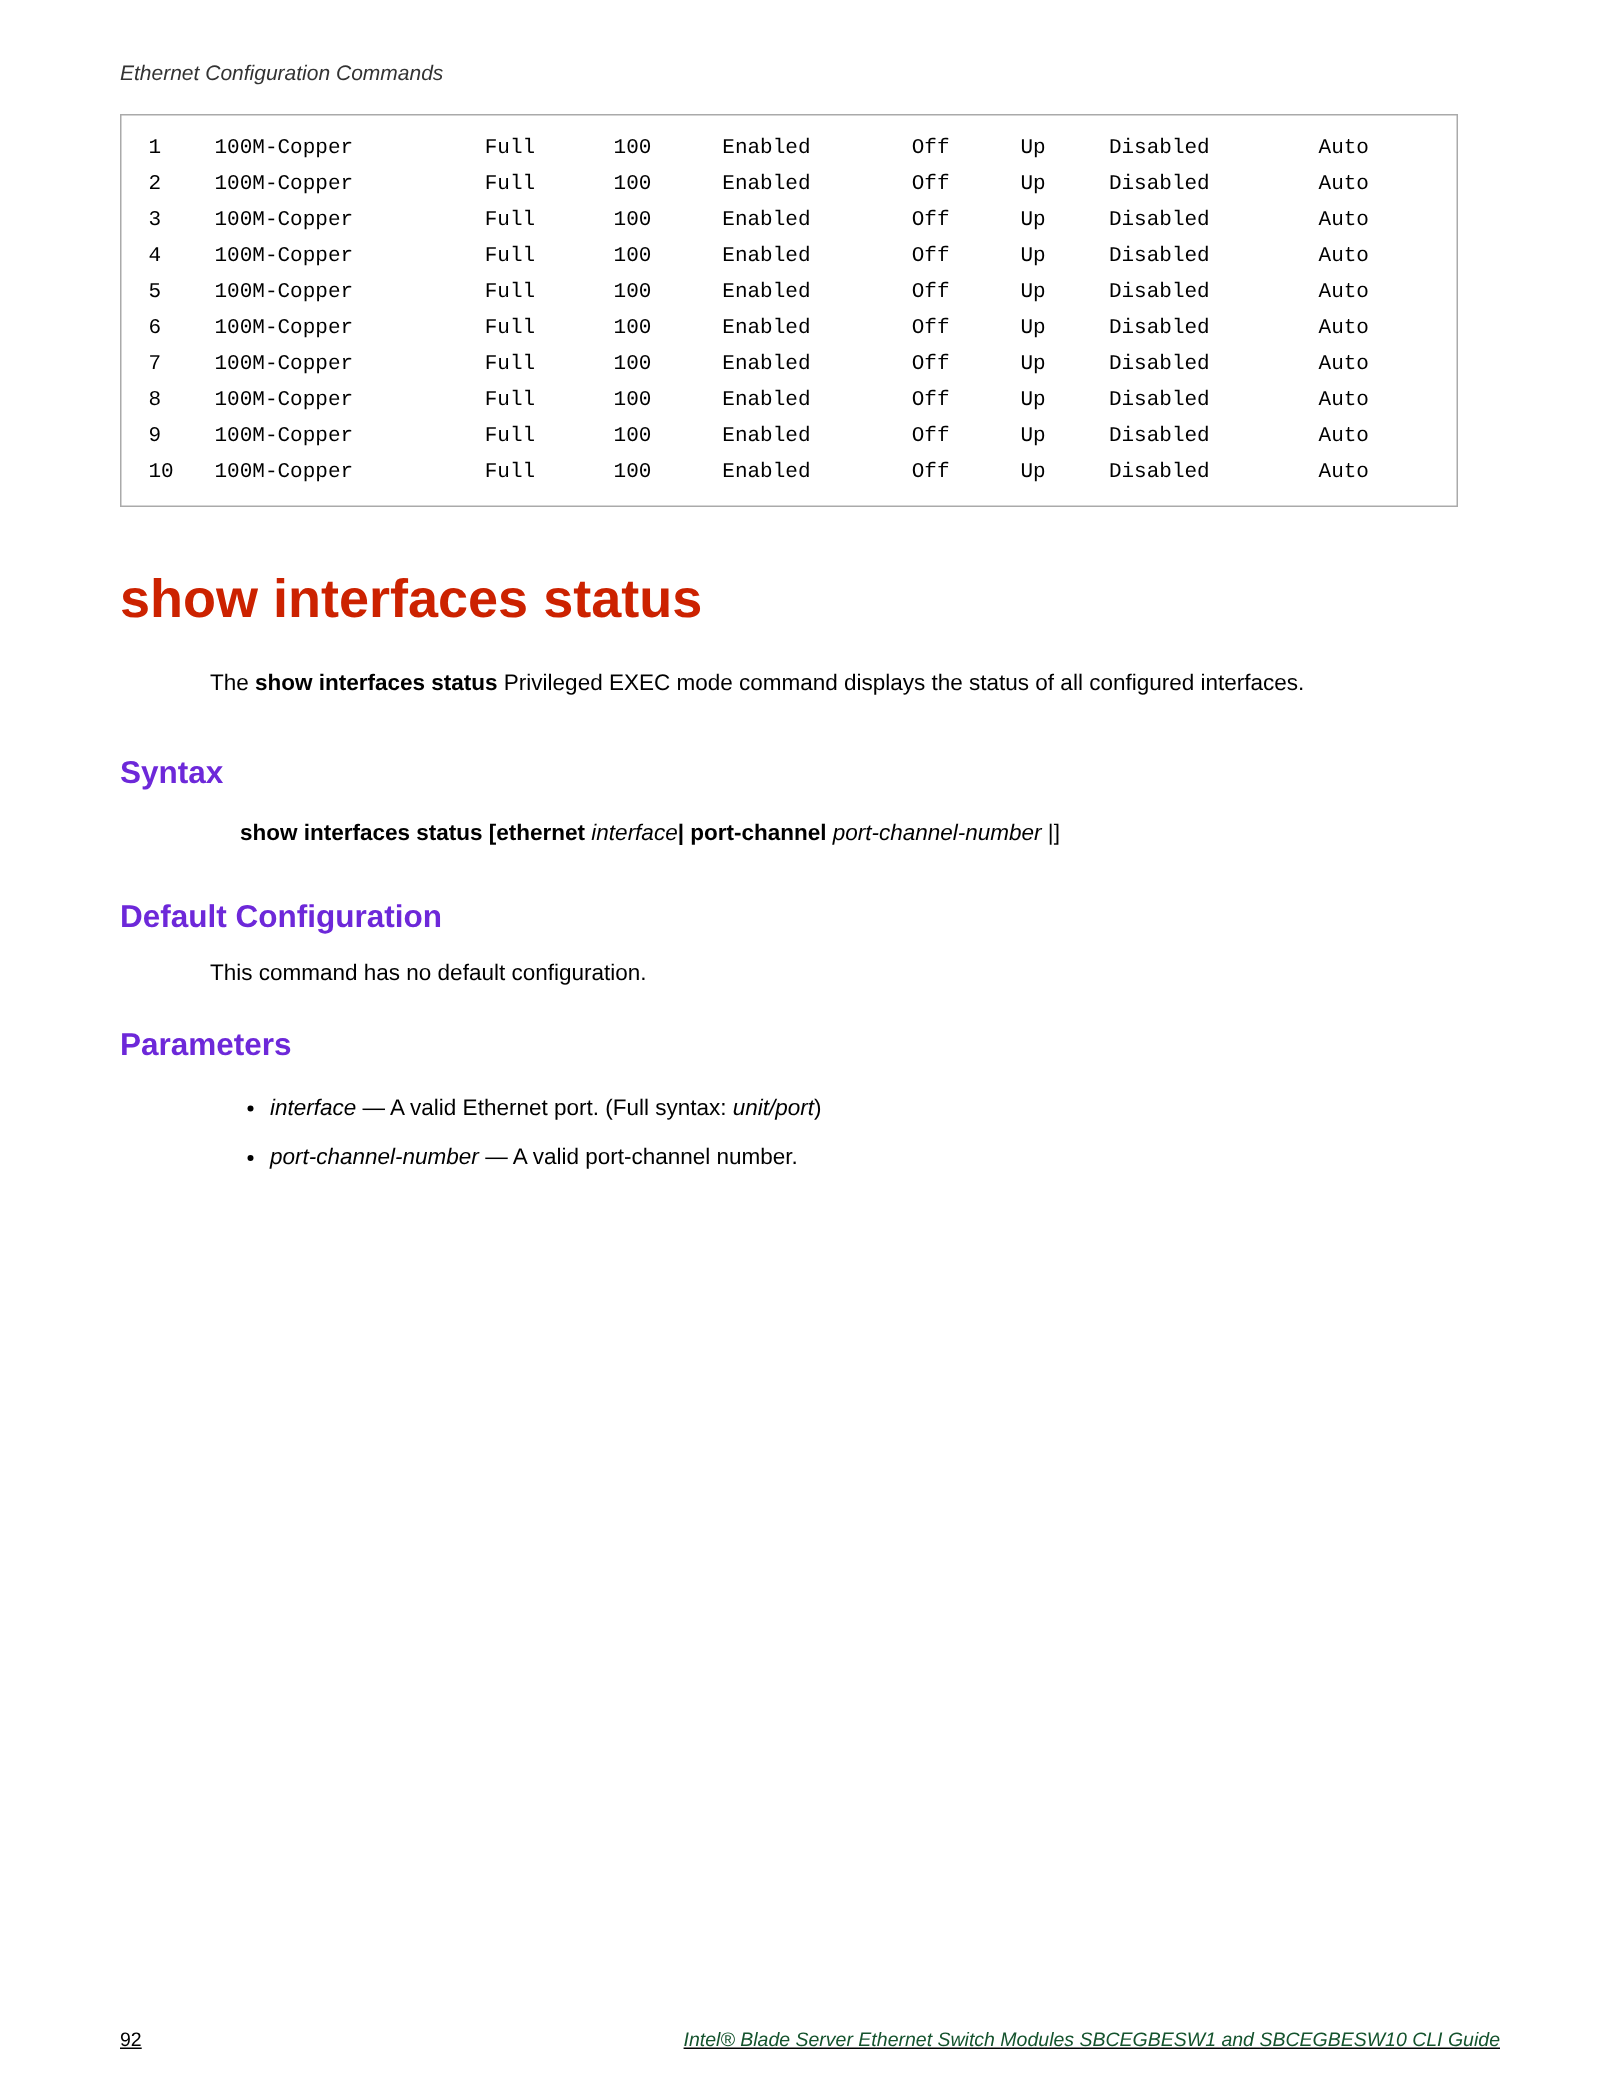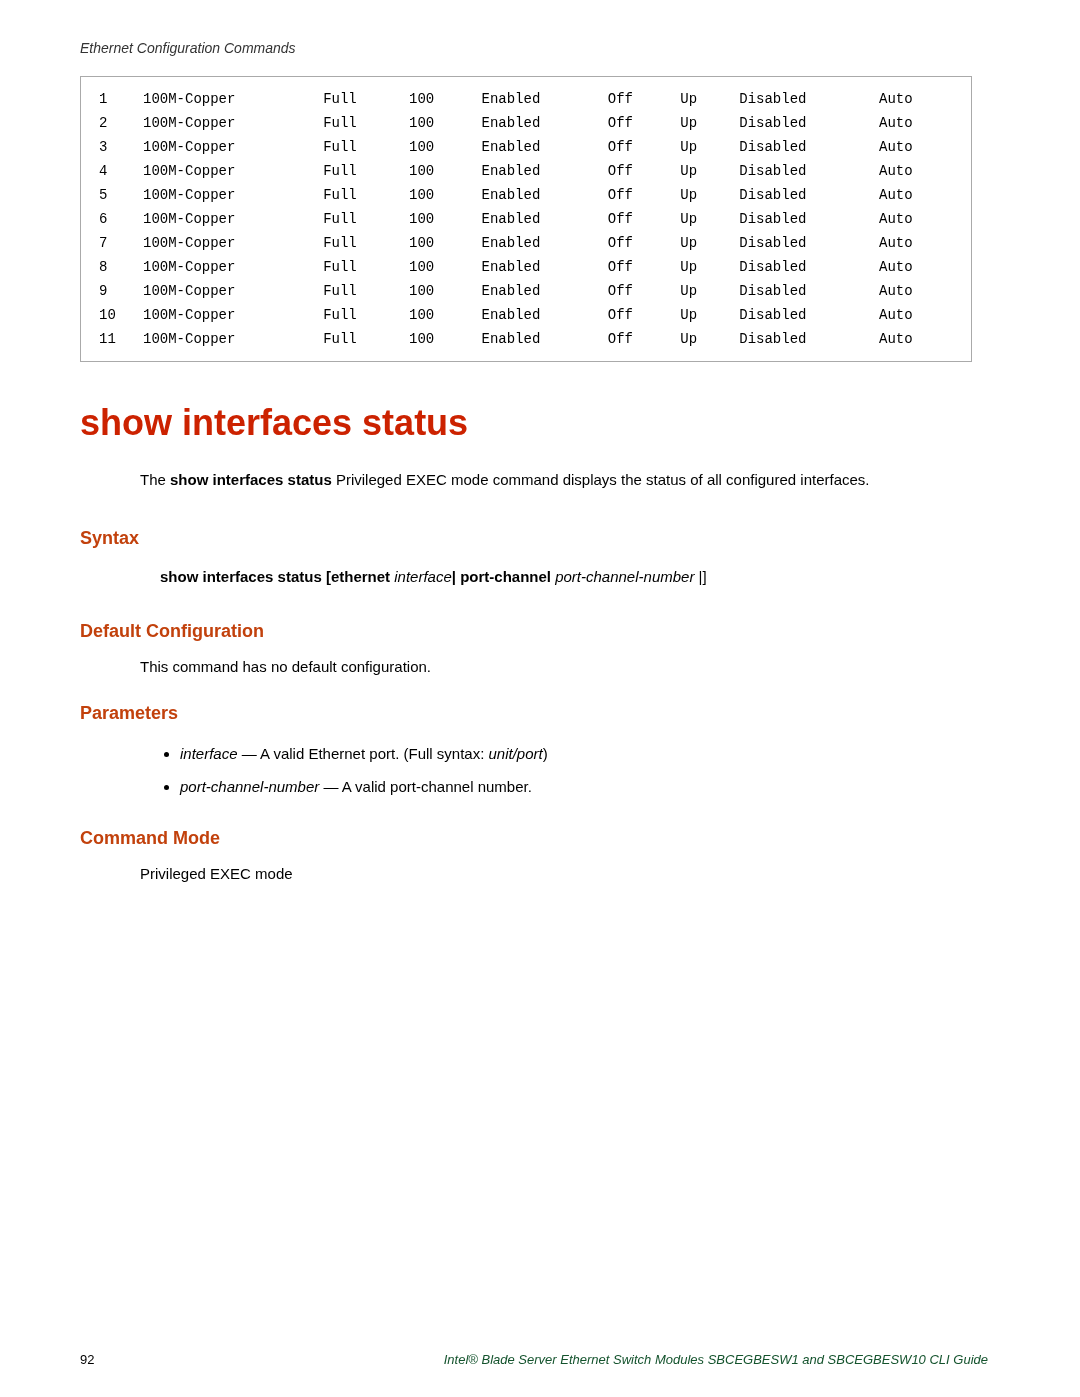--- a/index.html
+++ b/index.html
@@ -48,23 +48,23 @@
     }
     .description {
       margin-left: 60px;
       margin-bottom: 36px;
       font-size: 15px;
       line-height: 1.6;
       max-width: 740px;
     }
     .description .bold { font-weight: bold; }
     .section-heading {
-      font-size: 18px;
+      font-size: 21px;
       font-weight: bold;
-      color: #c2410c;
+      color: #6d28d9;
       margin-bottom: 16px;
     }
     .syntax-block {
       margin-left: 80px;
       margin-bottom: 32px;
       font-size: 15px;
       line-height: 1.6;
     }
     .syntax-block .bold { font-weight: bold; }
     .syntax-block .italic { font-style: italic; }
@@ -89,25 +89,26 @@
     }
     .command-mode-block {
       margin-left: 60px;
       margin-bottom: 28px;
       font-size: 15px;
     }
     .footer {
       position: absolute;
       bottom: 30px;
       left: 0;
-      right: 12px;
+      right: 0;
       display: flex;
       justify-content: space-between;
       padding: 0 80px;
       font-size: 13px;
+      text-decoration: underline;
     }
     .footer-page {
       color: #000;
     }
     .footer-title {
       color: #14532d;
       font-style: italic;
       text-align: right;
       max-width: 700px;
     }
@@ -218,31 +219,20 @@
             <td>Full</td>
             <td>100</td>
             <td>Enabled</td>
             <td>Off</td>
             <td>Up</td>
             <td>Disabled</td>
             <td>Auto</td>
           </tr>
           <tr>
             <td>10</td>
-            <td>100M-Copper</td>
-            <td>Full</td>
-            <td>100</td>
-            <td>Enabled</td>
-            <td>Off</td>
-            <td>Up</td>
-            <td>Disabled</td>
-            <td>Auto</td>
-          </tr>
-          <tr>
-            <td>11</td>
             <td>100M-Copper</td>
             <td>Full</td>
             <td>100</td>
             <td>Enabled</td>
             <td>Off</td>
             <td>Up</td>
             <td>Disabled</td>
             <td>Auto</td>
           </tr>
         </tbody>
@@ -274,23 +264,19 @@
         <li>
           <span class="italic">interface</span><span> — A valid Ethernet port. (Full syntax: </span><span class="italic">unit/port</span><span>)</span>
         </li>
         <li>
           <span class="italic">port-channel-number</span><span> — A valid port-channel number.</span>
         </li>
       </ul>
     </div>
   </div>
 
-  <div class="section">
-    <div class="section-heading">Command Mode</div>
-    <div class="command-mode-block">Privileged EXEC mode</div>
-  </div>
 
 </div>
 
 <div class="footer">
   <span class="footer-page">92</span>
   <span class="footer-title">Intel® Blade Server Ethernet Switch Modules SBCEGBESW1 and SBCEGBESW10 CLI Guide</span>
 </div>
 
 </body></html>

